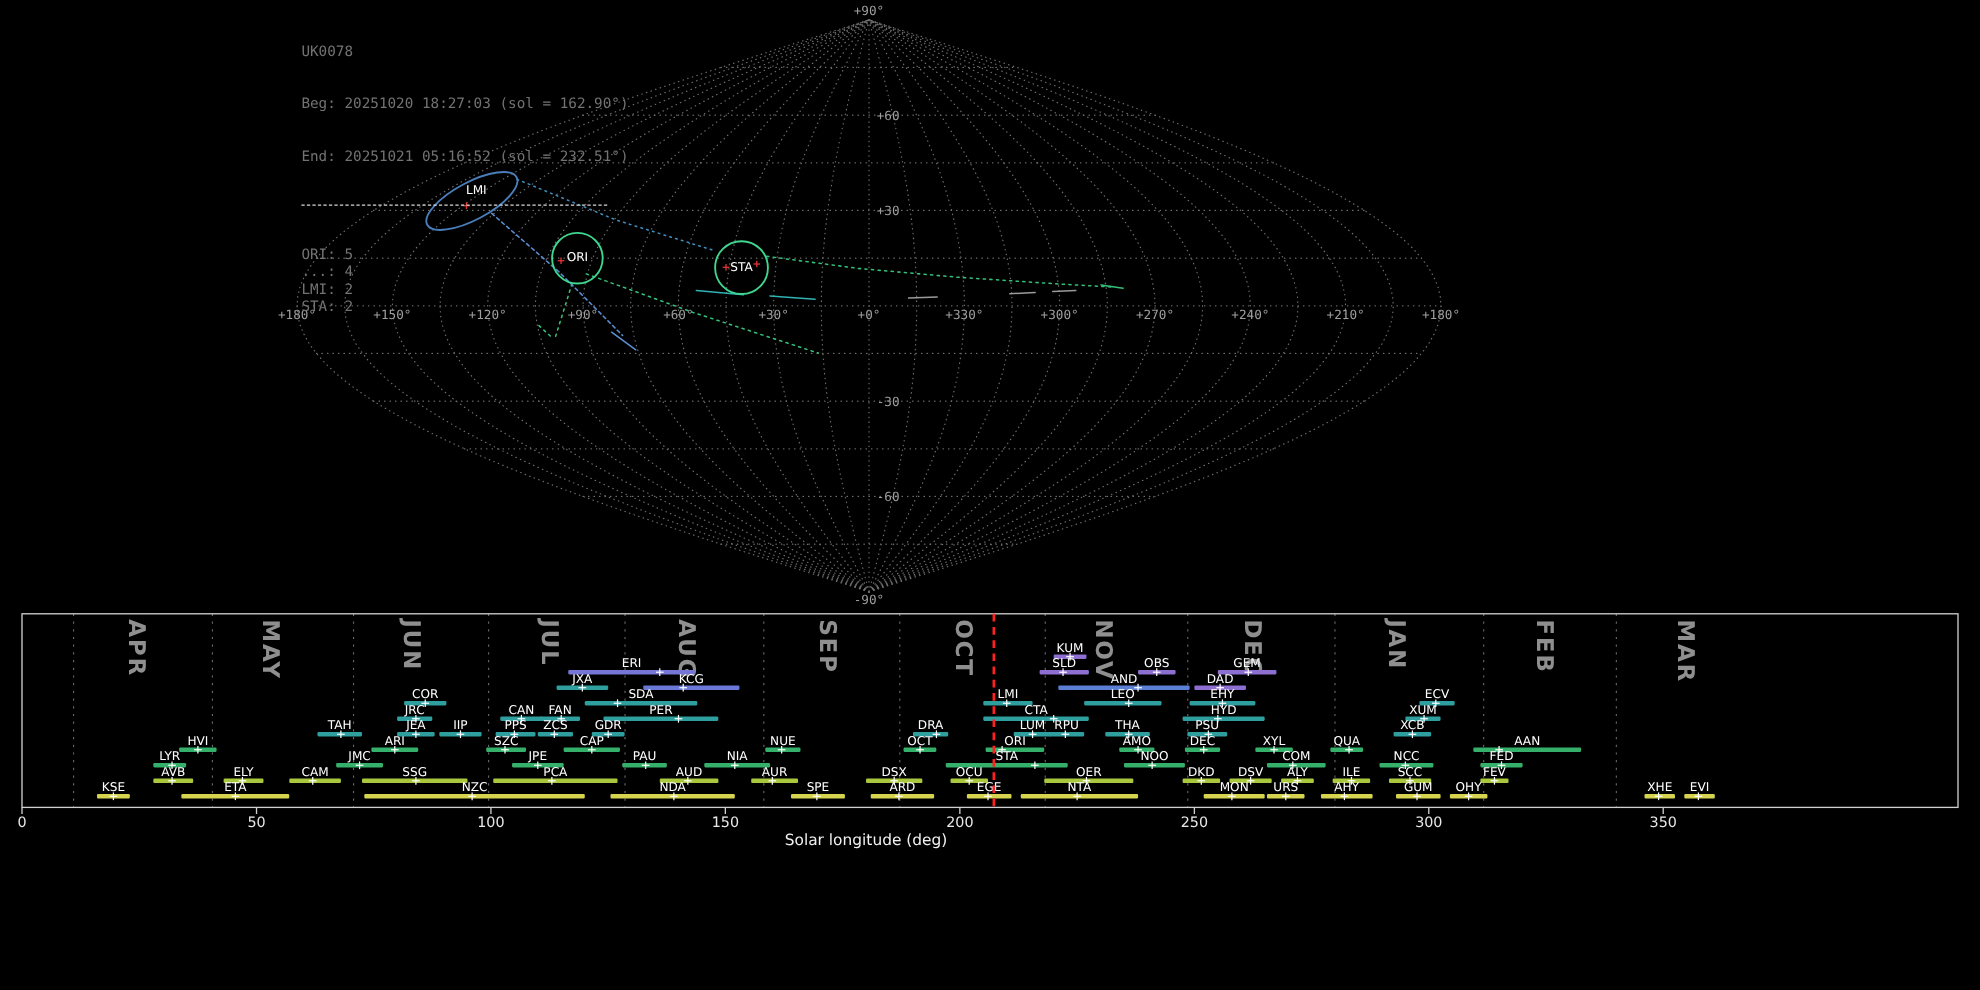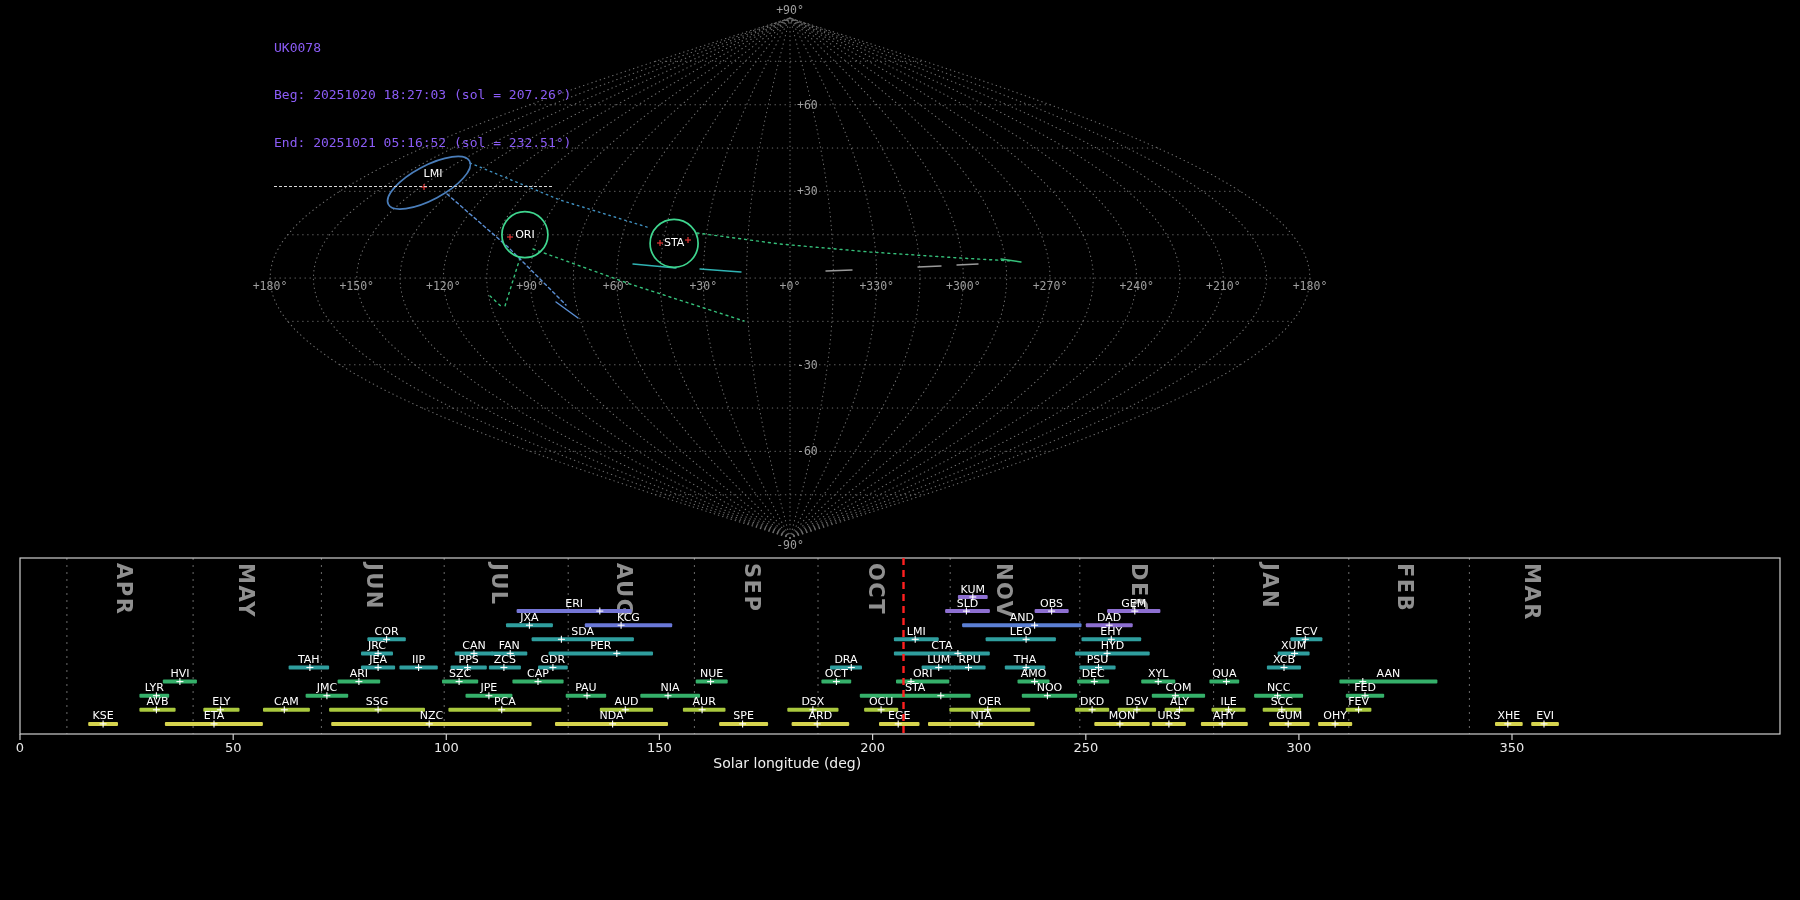--- a/index.html
+++ b/index.html
@@ -1,29 +1,30 @@
 <!DOCTYPE html>
 <html><head>
 <meta charset="utf-8">
 <style>
   html,body{margin:0;padding:0;background:#000;}
   body{width:1800px;height:900px;position:relative;overflow:hidden;font-family:"DejaVu Sans","Liberation Sans",sans-serif;}
-  #info{position:absolute;left:274px;top:8px;color:#8b5cf6;font:13px/1.22 "DejaVu Sans Mono","Liberation Mono",monospace;z-index:2;white-space:pre;}
+  #info{position:absolute;left:274px;top:8px;color:#737373;font:13px/1.22 "DejaVu Sans Mono","Liberation Mono",monospace;z-index:2;white-space:pre;}
   #info .sep{width:278px;border-bottom:1.4px dashed #d8d8d8;margin:4px 0 5px;}
   #plot{position:absolute;left:0;top:0;}
 </style>
 </head>
 <body>
 
 <div>
   <div id="info">
     <div>UK0078</div>
-    <div>Beg: 20251020 18:27:03 (sol = 207.26°)</div>
+    <div>Beg: 20251020 18:27:03 (sol = 162.90°)</div>
     <div>End: 20251021 05:16:52 (sol = 232.51°)</div>
     <div class="sep"></div>
+    <div id="counts"><div>ORI: 5</div><div>...: 4</div><div>LMI: 2</div><div>STA: 2</div></div>
   </div>
   <svg id="plot" width="1800" height="900">
       <g stroke="#c9c9c9" stroke-width="1.1" fill="none" stroke-linecap="round" opacity="0.55">
         <polyline points="790.0,538.0 817.2,529.3 844.4,520.7 871.3,512.0 898.1,503.3 924.6,494.7 950.7,486.0 976.4,477.3 1001.5,468.7 1026.1,460.0 1050.0,451.3 1073.2,442.7 1095.7,434.0 1117.3,425.3 1138.0,416.7 1157.7,408.0 1176.5,399.3 1194.1,390.7 1210.7,382.0 1226.1,373.3 1240.4,364.7 1253.3,356.0 1265.1,347.3 1275.5,338.7 1284.6,330.0 1292.3,321.3 1298.7,312.7 1303.6,304.0 1307.2,295.3 1309.3,286.7 1310.0,278.0 1309.3,269.3 1307.2,260.7 1303.6,252.0 1298.7,243.3 1292.3,234.7 1284.6,226.0 1275.5,217.3 1265.1,208.7 1253.3,200.0 1240.4,191.3 1226.1,182.7 1210.7,174.0 1194.1,165.3 1176.5,156.7 1157.7,148.0 1138.0,139.3 1117.3,130.7 1095.7,122.0 1073.2,113.3 1050.0,104.7 1026.1,96.0 1001.5,87.3 976.4,78.7 950.7,70.0 924.6,61.3 898.1,52.7 871.3,44.0 844.4,35.3 817.2,26.7 790.0,18.0" stroke-dasharray="0.4 4"></polyline>
         <polyline points="790.0,538.0 814.9,529.3 839.8,520.7 864.6,512.0 889.1,503.3 913.4,494.7 937.3,486.0 960.8,477.3 983.9,468.7 1006.4,460.0 1028.3,451.3 1049.6,442.7 1070.2,434.0 1090.0,425.3 1109.0,416.7 1127.1,408.0 1144.2,399.3 1160.5,390.7 1175.6,382.0 1189.8,373.3 1202.8,364.7 1214.7,356.0 1225.5,347.3 1235.0,338.7 1243.4,330.0 1250.4,321.3 1256.3,312.7 1260.8,304.0 1264.1,295.3 1266.0,286.7 1266.7,278.0 1266.0,269.3 1264.1,260.7 1260.8,252.0 1256.3,243.3 1250.4,234.7 1243.4,226.0 1235.0,217.3 1225.5,208.7 1214.7,200.0 1202.8,191.3 1189.8,182.7 1175.6,174.0 1160.5,165.3 1144.2,156.7 1127.1,148.0 1109.0,139.3 1090.0,130.7 1070.2,122.0 1049.6,113.3 1028.3,104.7 1006.4,96.0 983.9,87.3 960.8,78.7 937.3,70.0 913.4,61.3 889.1,52.7 864.6,44.0 839.8,35.3 814.9,26.7 790.0,18.0" stroke-dasharray="0.4 4"></polyline>
         <polyline points="790.0,538.0 812.7,529.3 835.3,520.7 857.8,512.0 880.1,503.3 902.2,494.7 923.9,486.0 945.3,477.3 966.3,468.7 986.7,460.0 1006.7,451.3 1026.0,442.7 1044.7,434.0 1062.7,425.3 1080.0,416.7 1096.4,408.0 1112.0,399.3 1126.8,390.7 1140.6,382.0 1153.4,373.3 1165.3,364.7 1176.1,356.0 1185.9,347.3 1194.6,338.7 1202.1,330.0 1208.6,321.3 1213.9,312.7 1218.0,304.0 1221.0,295.3 1222.8,286.7 1223.3,278.0 1222.8,269.3 1221.0,260.7 1218.0,252.0 1213.9,243.3 1208.6,234.7 1202.1,226.0 1194.6,217.3 1185.9,208.7 1176.1,200.0 1165.3,191.3 1153.4,182.7 1140.6,174.0 1126.8,165.3 1112.0,156.7 1096.4,148.0 1080.0,139.3 1062.7,130.7 1044.7,122.0 1026.0,113.3 1006.7,104.7 986.7,96.0 966.3,87.3 945.3,78.7 923.9,70.0 902.2,61.3 880.1,52.7 857.8,44.0 835.3,35.3 812.7,26.7 790.0,18.0" stroke-dasharray="0.4 4"></polyline>
         <polyline points="790.0,538.0 810.4,529.3 830.8,520.7 851.0,512.0 871.1,503.3 890.9,494.7 910.5,486.0 929.8,477.3 948.6,468.7 967.1,460.0 985.0,451.3 1002.4,442.7 1019.2,434.0 1035.4,425.3 1051.0,416.7 1065.8,408.0 1079.8,399.3 1093.1,390.7 1105.5,382.0 1117.1,373.3 1127.8,364.7 1137.5,356.0 1146.3,347.3 1154.1,338.7 1160.9,330.0 1166.7,321.3 1171.5,312.7 1175.2,304.0 1177.9,295.3 1179.5,286.7 1180.0,278.0 1179.5,269.3 1177.9,260.7 1175.2,252.0 1171.5,243.3 1166.7,234.7 1160.9,226.0 1154.1,217.3 1146.3,208.7 1137.5,200.0 1127.8,191.3 1117.1,182.7 1105.5,174.0 1093.1,165.3 1079.8,156.7 1065.8,148.0 1051.0,139.3 1035.4,130.7 1019.2,122.0 1002.4,113.3 985.0,104.7 967.1,96.0 948.6,87.3 929.8,78.7 910.5,70.0 890.9,61.3 871.1,52.7 851.0,44.0 830.8,35.3 810.4,26.7 790.0,18.0" stroke-dasharray="0.4 4"></polyline>
         <polyline points="790.0,538.0 808.1,529.3 826.2,520.7 844.2,512.0 862.1,503.3 879.7,494.7 897.1,486.0 914.2,477.3 931.0,468.7 947.4,460.0 963.3,451.3 978.8,442.7 993.8,434.0 1008.2,425.3 1022.0,416.7 1035.1,408.0 1047.6,399.3 1059.4,390.7 1070.5,382.0 1080.8,373.3 1090.2,364.7 1098.9,356.0 1106.7,347.3 1113.7,338.7 1119.7,330.0 1124.9,321.3 1129.1,312.7 1132.4,304.0 1134.8,295.3 1136.2,286.7 1136.7,278.0 1136.2,269.3 1134.8,260.7 1132.4,252.0 1129.1,243.3 1124.9,234.7 1119.7,226.0 1113.7,217.3 1106.7,208.7 1098.9,200.0 1090.2,191.3 1080.8,182.7 1070.5,174.0 1059.4,165.3 1047.6,156.7 1035.1,148.0 1022.0,139.3 1008.2,130.7 993.8,122.0 978.8,113.3 963.3,104.7 947.4,96.0 931.0,87.3 914.2,78.7 897.1,70.0 879.7,61.3 862.1,52.7 844.2,44.0 826.2,35.3 808.1,26.7 790.0,18.0" stroke-dasharray="0.4 4"></polyline>
         <polyline points="790.0,538.0 805.9,529.3 821.7,520.7 837.5,512.0 853.1,503.3 868.5,494.7 883.7,486.0 898.7,477.3 913.4,468.7 927.7,460.0 941.7,451.3 955.2,442.7 968.3,434.0 980.9,425.3 993.0,416.7 1004.5,408.0 1015.4,399.3 1025.7,390.7 1035.4,382.0 1044.4,373.3 1052.7,364.7 1060.3,356.0 1067.1,347.3 1073.2,338.7 1078.5,330.0 1083.0,321.3 1086.7,312.7 1089.6,304.0 1091.7,295.3 1092.9,286.7 1093.3,278.0 1092.9,269.3 1091.7,260.7 1089.6,252.0 1086.7,243.3 1083.0,234.7 1078.5,226.0 1073.2,217.3 1067.1,208.7 1060.3,200.0 1052.7,191.3 1044.4,182.7 1035.4,174.0 1025.7,165.3 1015.4,156.7 1004.5,148.0 993.0,139.3 980.9,130.7 968.3,122.0 955.2,113.3 941.7,104.7 927.7,96.0 913.4,87.3 898.7,78.7 883.7,70.0 868.5,61.3 853.1,52.7 837.5,44.0 821.7,35.3 805.9,26.7 790.0,18.0" stroke-dasharray="0.4 4"></polyline>
         <polyline points="790.0,538.0 803.6,529.3 817.2,520.7 830.7,512.0 844.1,503.3 857.3,494.7 870.3,486.0 883.2,477.3 895.8,468.7 908.0,460.0 920.0,451.3 931.6,442.7 942.8,434.0 953.6,425.3 964.0,416.7 973.9,408.0 983.2,399.3 992.1,390.7 1000.4,382.0 1008.1,373.3 1015.2,364.7 1021.7,356.0 1027.5,347.3 1032.7,338.7 1037.3,330.0 1041.2,321.3 1044.3,312.7 1046.8,304.0 1048.6,295.3 1049.7,286.7 1050.0,278.0 1049.7,269.3 1048.6,260.7 1046.8,252.0 1044.3,243.3 1041.2,234.7 1037.3,226.0 1032.7,217.3 1027.5,208.7 1021.7,200.0 1015.2,191.3 1008.1,182.7 1000.4,174.0 992.1,165.3 983.2,156.7 973.9,148.0 964.0,139.3 953.6,130.7 942.8,122.0 931.6,113.3 920.0,104.7 908.0,96.0 895.8,87.3 883.2,78.7 870.3,70.0 857.3,61.3 844.1,52.7 830.7,44.0 817.2,35.3 803.6,26.7 790.0,18.0" stroke-dasharray="0.4 4"></polyline>

